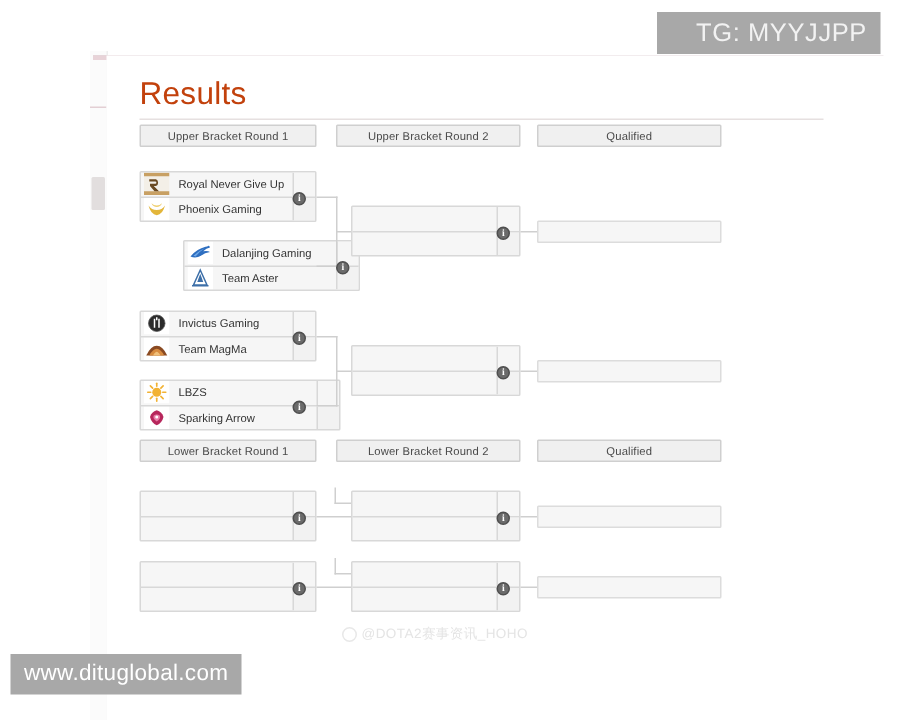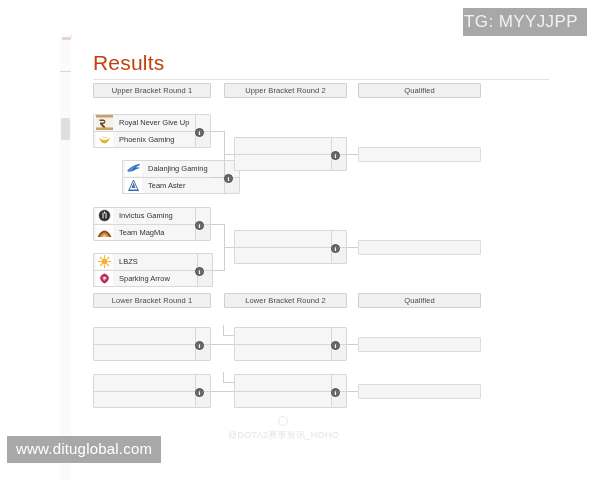--- a/index.html
+++ b/index.html
@@ -182,21 +182,21 @@
   
   .lg { position: absolute; left: 1px; top: 1px; width: 17px; height: 15px; }
 
   
   .wm-tg {
     position: absolute;
     right: 13px; top: 8px;
     background: #a8a8a8;
     color: #f2f2f2;
     font-size: 17px;
-    padding: 4px 9px 5px 1px;
+    padding: 4px 9px 5px 26px;
     letter-spacing: 0.4px;
     line-height: 19px;
   }
   .wm-url {
     position: absolute;
     left: 7px; bottom: 17px;
     background: #a8a8a8;
     color: #ffffff;
     font-size: 15px;
     padding: 4px 9px 5px 9px;
@@ -206,21 +206,20 @@
   .wm-weibo {
     position: absolute;
     left: 228px; top: 416px;
     font-size: 9px;
     color: #e4e4e4;
     letter-spacing: 0.3px;
     display: flex;
     align-items: center;
     gap: 3px;
     white-space: nowrap;
-    flex-direction: column;
   }
   .weibo-eye {
     width: 10px; height: 10px;
     border-radius: 50%;
     border: 1.5px solid #e8e8e8;
     box-sizing: border-box;
     display: inline-block;
   }
 </style>
 </head>
@@ -320,21 +319,21 @@
             <path d="M7 24 q5 -9 10 -9 q5 0 10 9 z" fill="#d78b3f"></path>
             <path d="M12 24 q3 -5 5 -5 q2 0 5 5 z" fill="#f0c07a"></path>
           </svg>
         </span>
         <span class="tname">Team MagMa</span>
         <span class="score-col dark"></span>
       </div>
       <div class="info-dot" style="left:101px; top:13px;">i</div>
     </div>
 
-    <div class="match" style="left:22px; top:216px; width:120px; height:34px;">
+    <div class="match" style="left:22px; top:216px; width:134px; height:34px;">
       <div class="slot">
         <span class="logo">
           <svg class="lg" viewBox="0 0 34 30">
             <rect x="0" y="0" width="34" height="30" fill="#ffffff"></rect>
             <circle cx="17" cy="15" r="6" fill="#f2b233"></circle>
             <g stroke="#f2b233" stroke-width="2.2" stroke-linecap="round">
               <line x1="17" y1="3" x2="17" y2="7"></line>
               <line x1="17" y1="23" x2="17" y2="27"></line>
               <line x1="5" y1="15" x2="9" y2="15"></line>
               <line x1="25" y1="15" x2="29" y2="15"></line>

